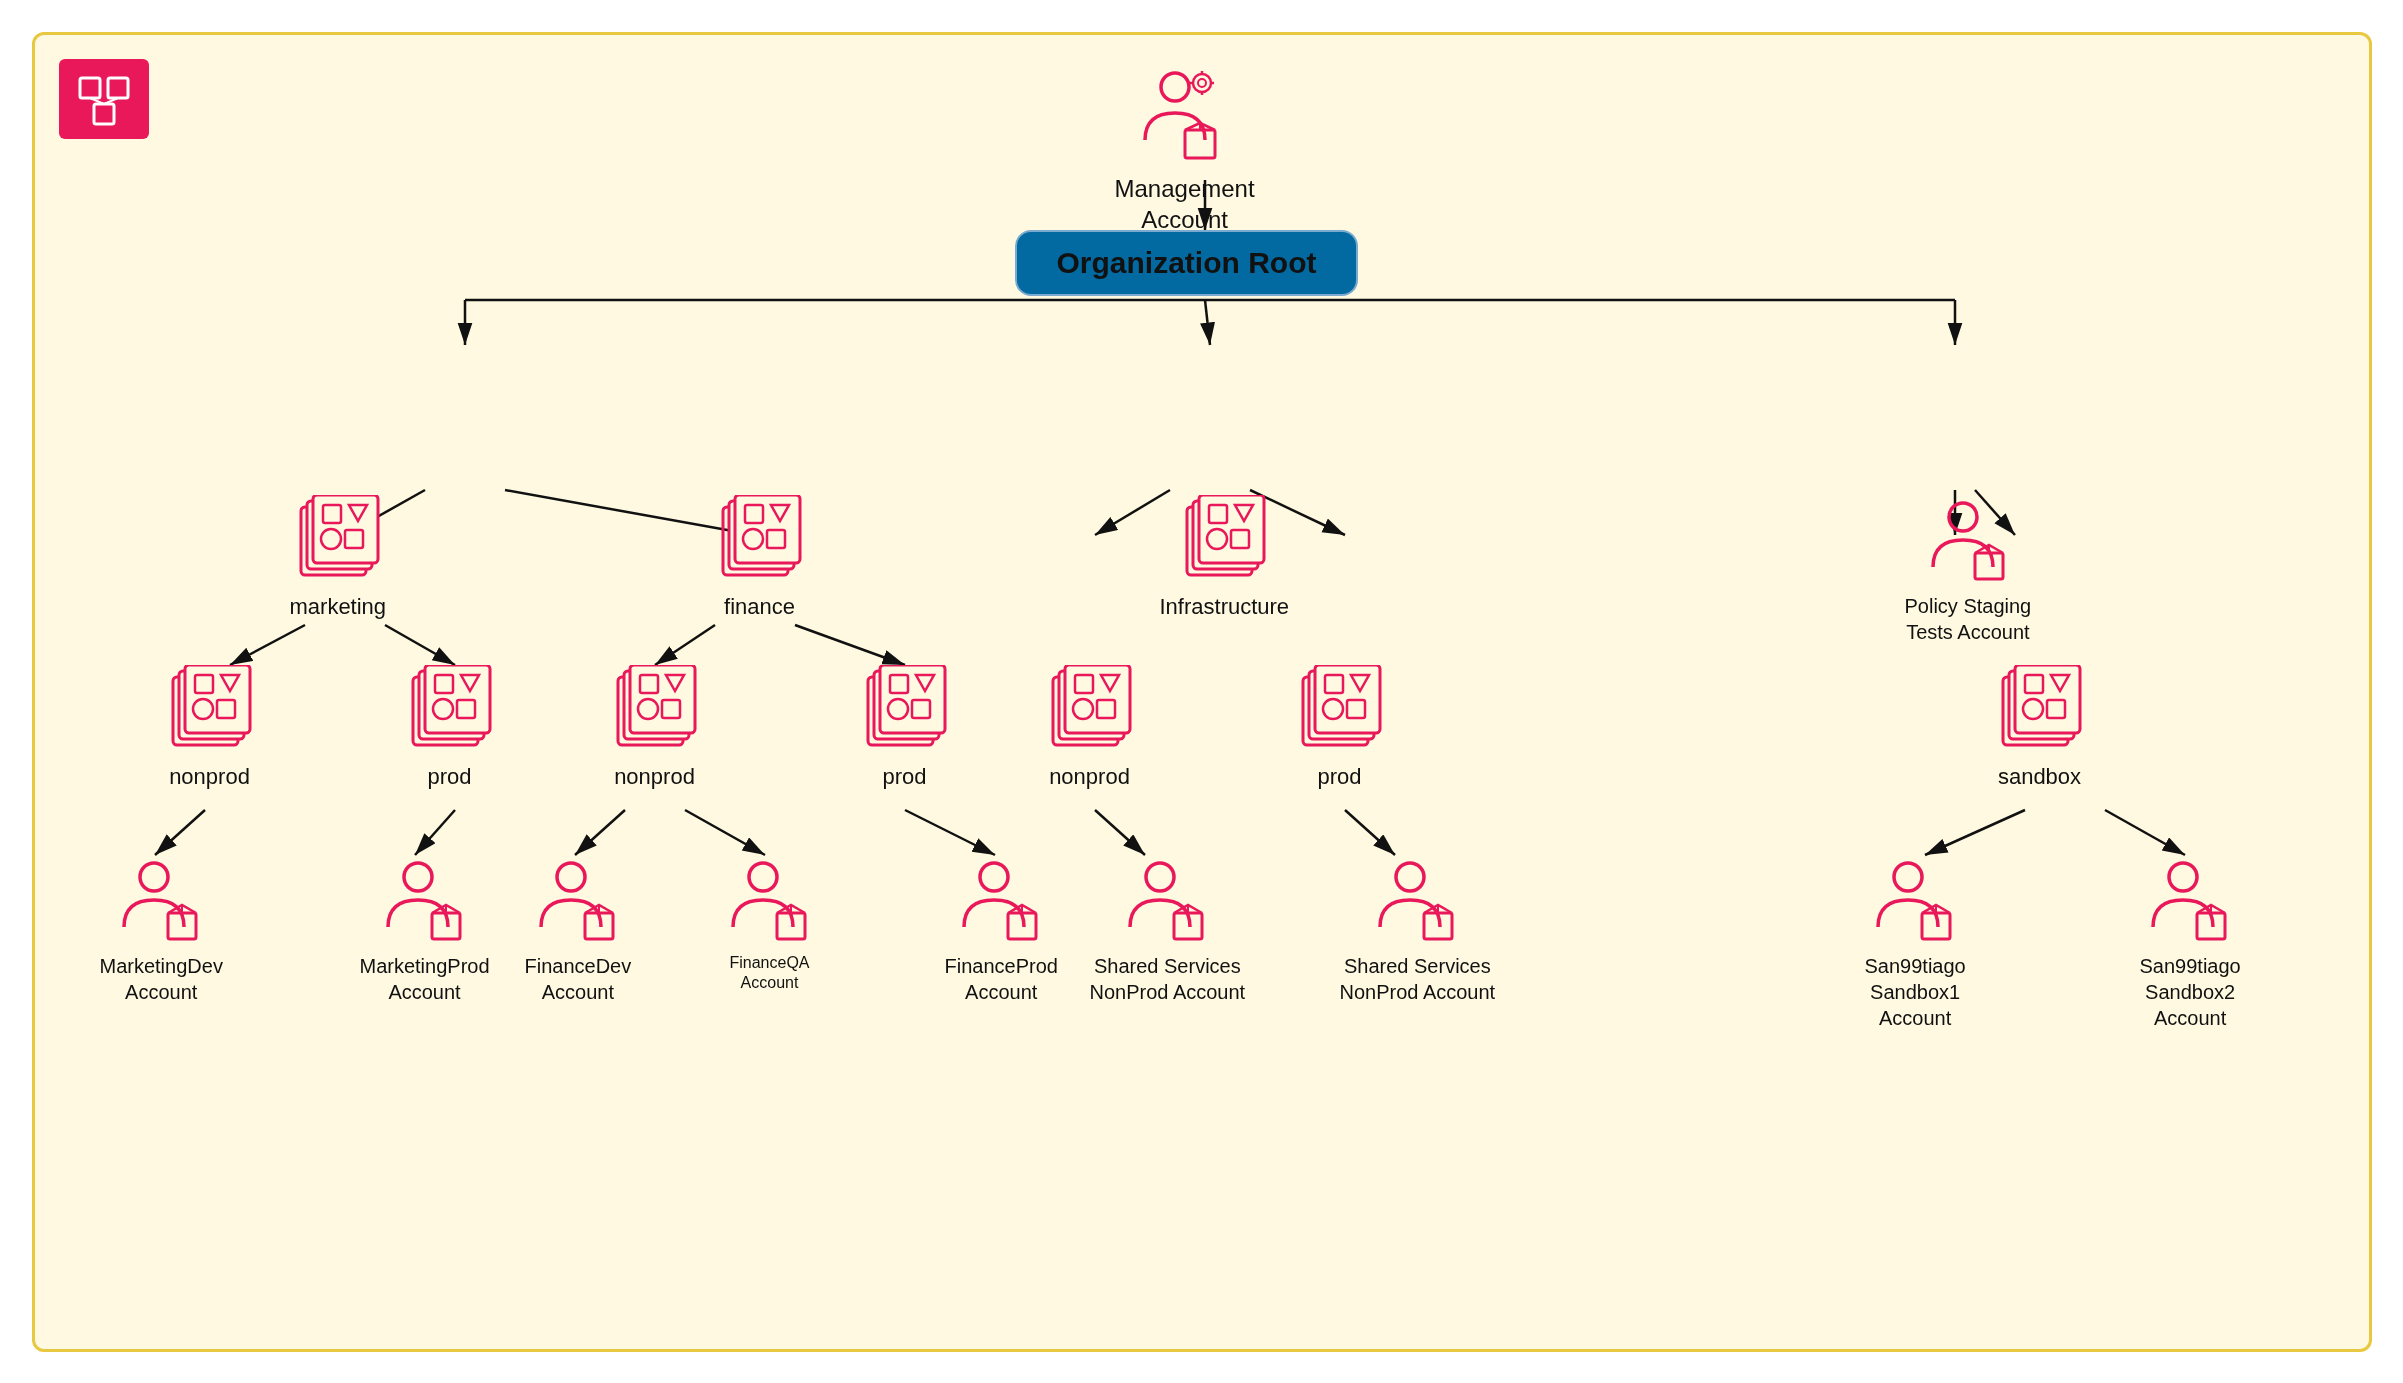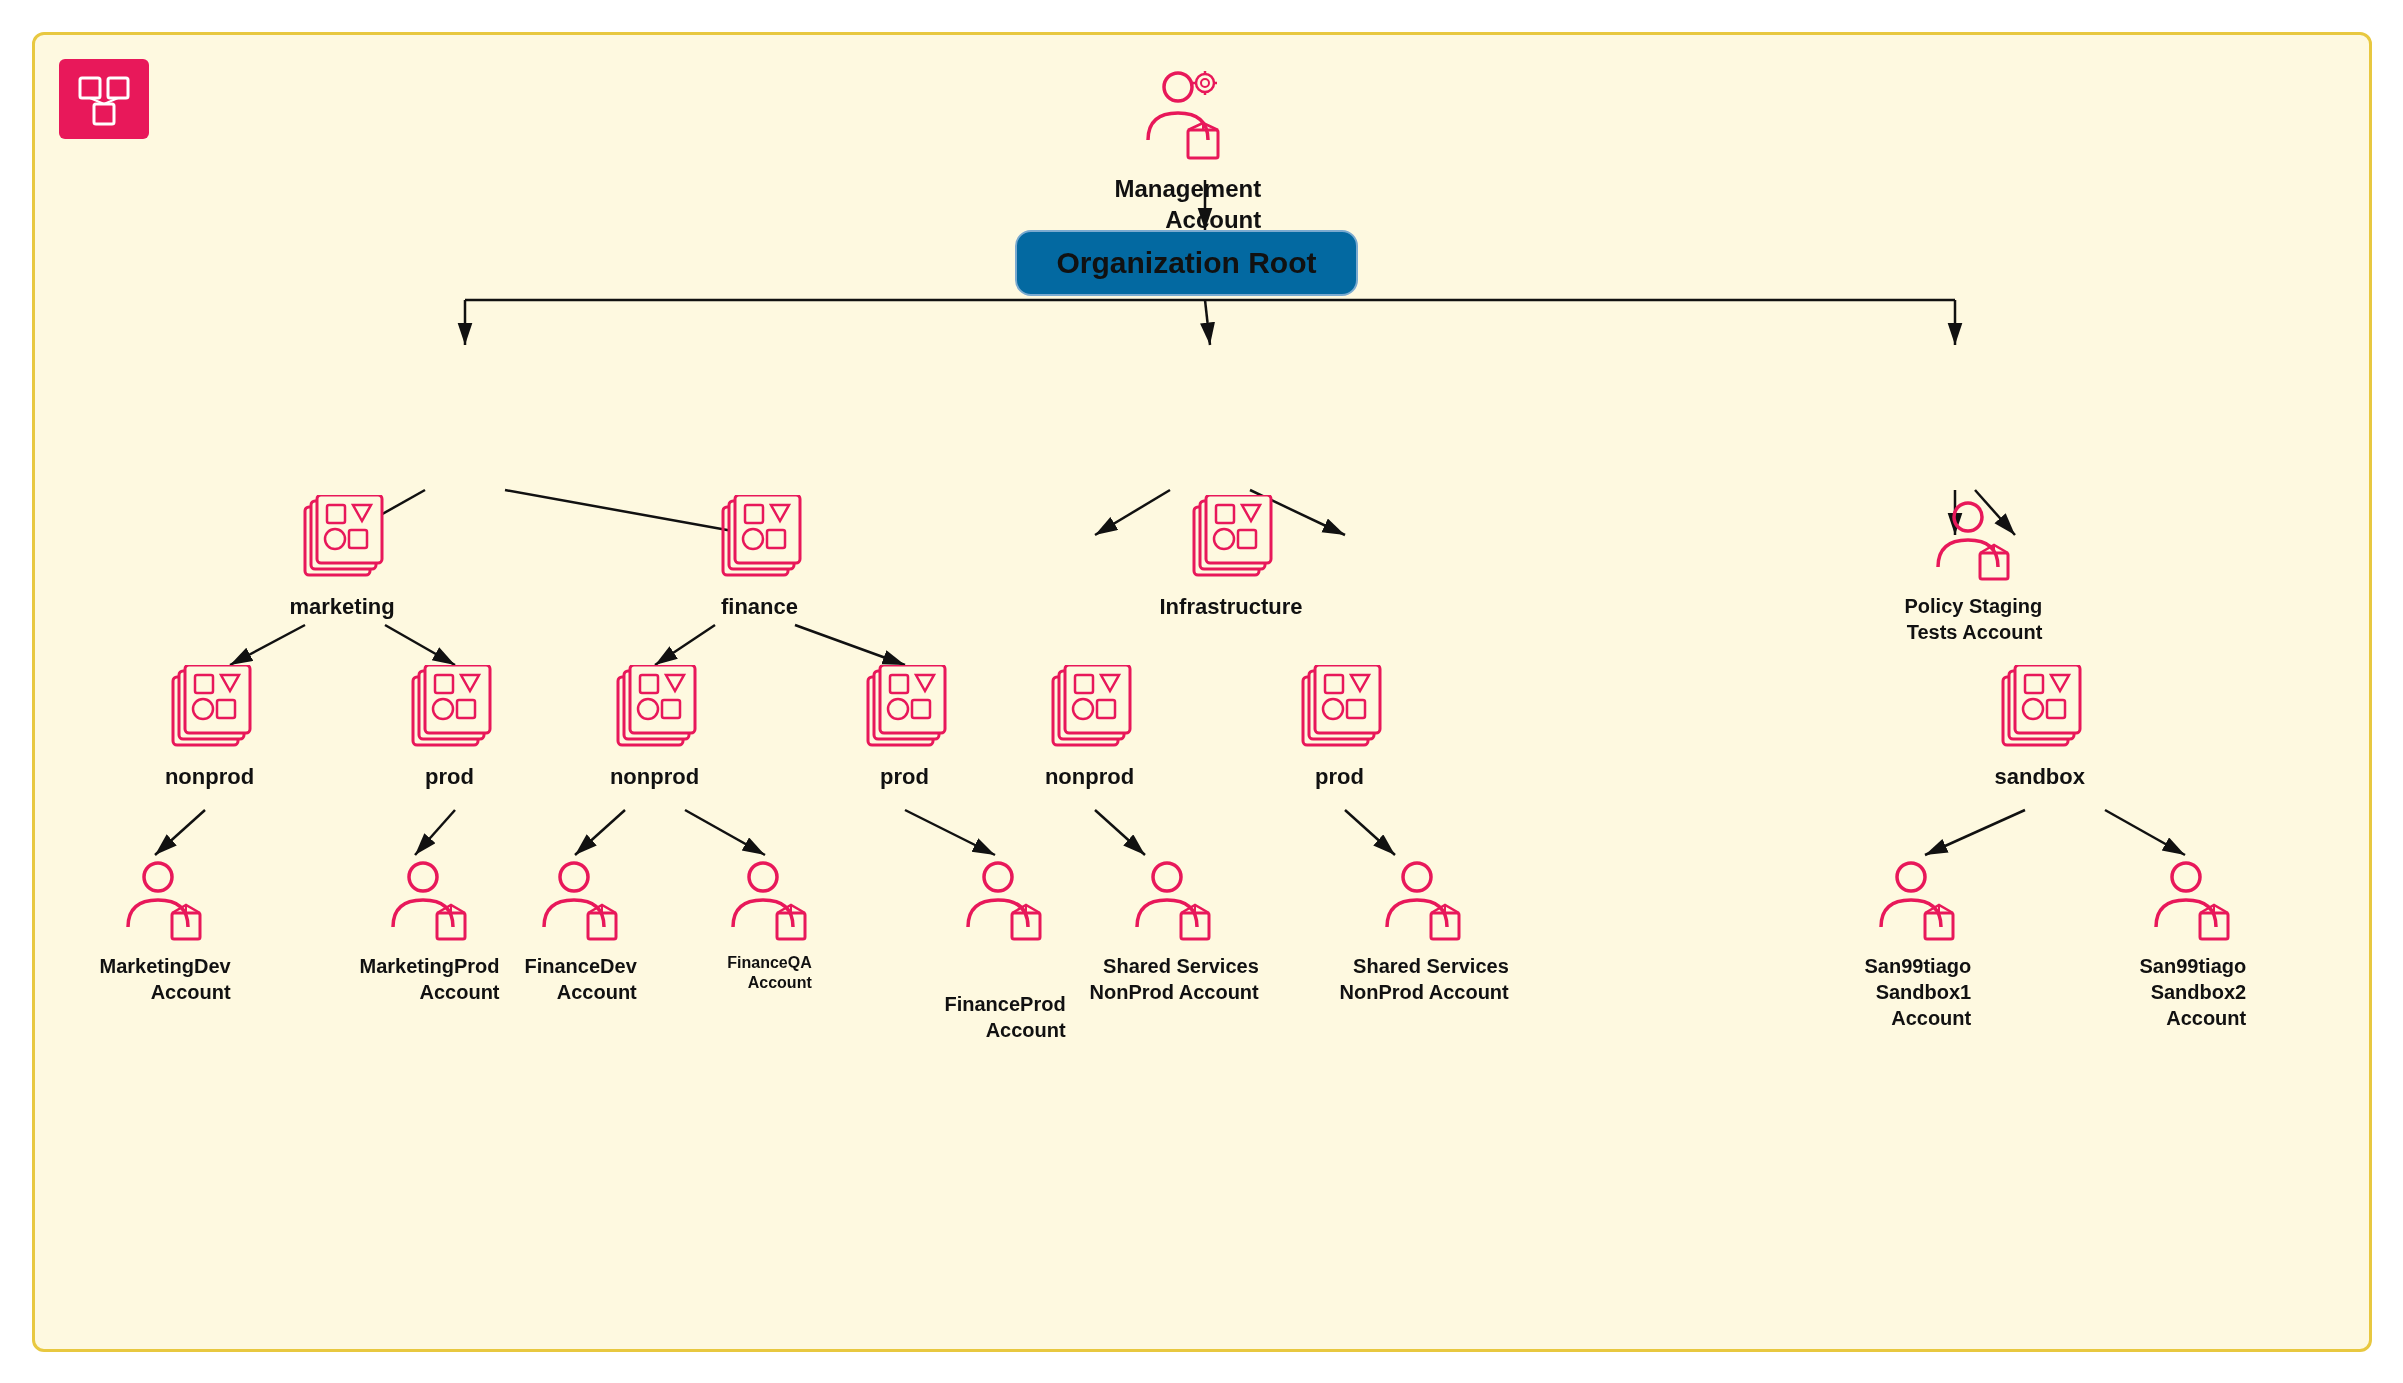--- a/index.html
+++ b/index.html
@@ -35,25 +35,24 @@
     
     .node {
       position: absolute;
       display: flex;
       flex-direction: column;
       align-items: center;
       text-align: center;
     }
     .node-label {
       font-size: 22px;
-      font-weight: bold;
+      font-weight: normal;
       color: #111;
       margin-top: 8px;
       line-height: 1.3;
-      text-align: right;
     }
     
     .ou-icon {
       width: 90px;
       height: 90px;
     }
     
     .root-box {
       position: absolute;
       background: #0369a1;
@@ -350,21 +349,21 @@
     <svg width="90" height="90" viewBox="0 0 90 90">
       <circle cx="38" cy="22" r="14" fill="none" stroke="#e8185a" stroke-width="3.5"></circle>
       <path d="M8,72 Q8,45 38,45 Q68,45 68,72" fill="none" stroke="#e8185a" stroke-width="3.5"></path>
       <rect x="52" y="58" width="28" height="26" rx="2" fill="none" stroke="#e8185a" stroke-width="3"></rect>
       <path d="M52,58 L66,50 L80,58" fill="none" stroke="#e8185a" stroke-width="2.5"></path>
       <line x1="66" y1="50" x2="66" y2="58" stroke="#e8185a" stroke-width="2"></line>
     </svg>
     <div class="node-label" style="font-size:16px;">FinanceQA<br>Account</div>
   </div>
 
-  <div class="node" style="left:910px; top:820px;gap:38px;">
+  <div class="node" style="left:910px; top:820px;">
     <svg width="90" height="90" viewBox="0 0 90 90">
       <circle cx="38" cy="22" r="14" fill="none" stroke="#e8185a" stroke-width="3.5"></circle>
       <path d="M8,72 Q8,45 38,45 Q68,45 68,72" fill="none" stroke="#e8185a" stroke-width="3.5"></path>
       <rect x="52" y="58" width="28" height="26" rx="2" fill="none" stroke="#e8185a" stroke-width="3"></rect>
       <path d="M52,58 L66,50 L80,58" fill="none" stroke="#e8185a" stroke-width="2.5"></path>
       <line x1="66" y1="50" x2="66" y2="58" stroke="#e8185a" stroke-width="2"></line>
     </svg>
     <div class="node-label" style="font-size:20px;">FinanceProd<br>Account</div>
   </div>
 

